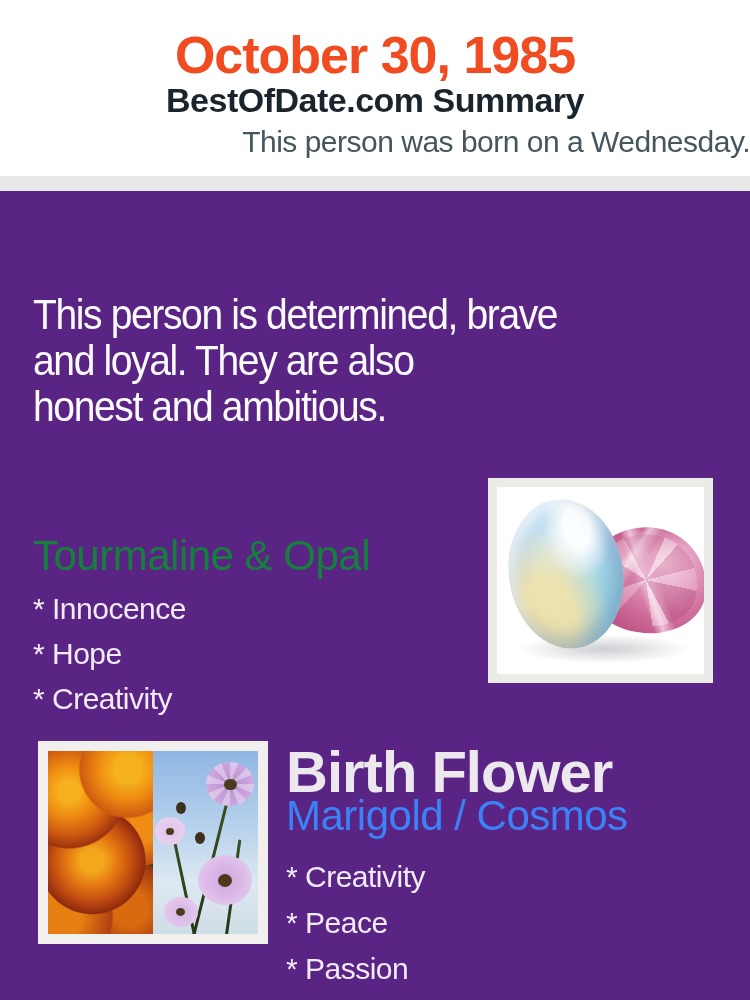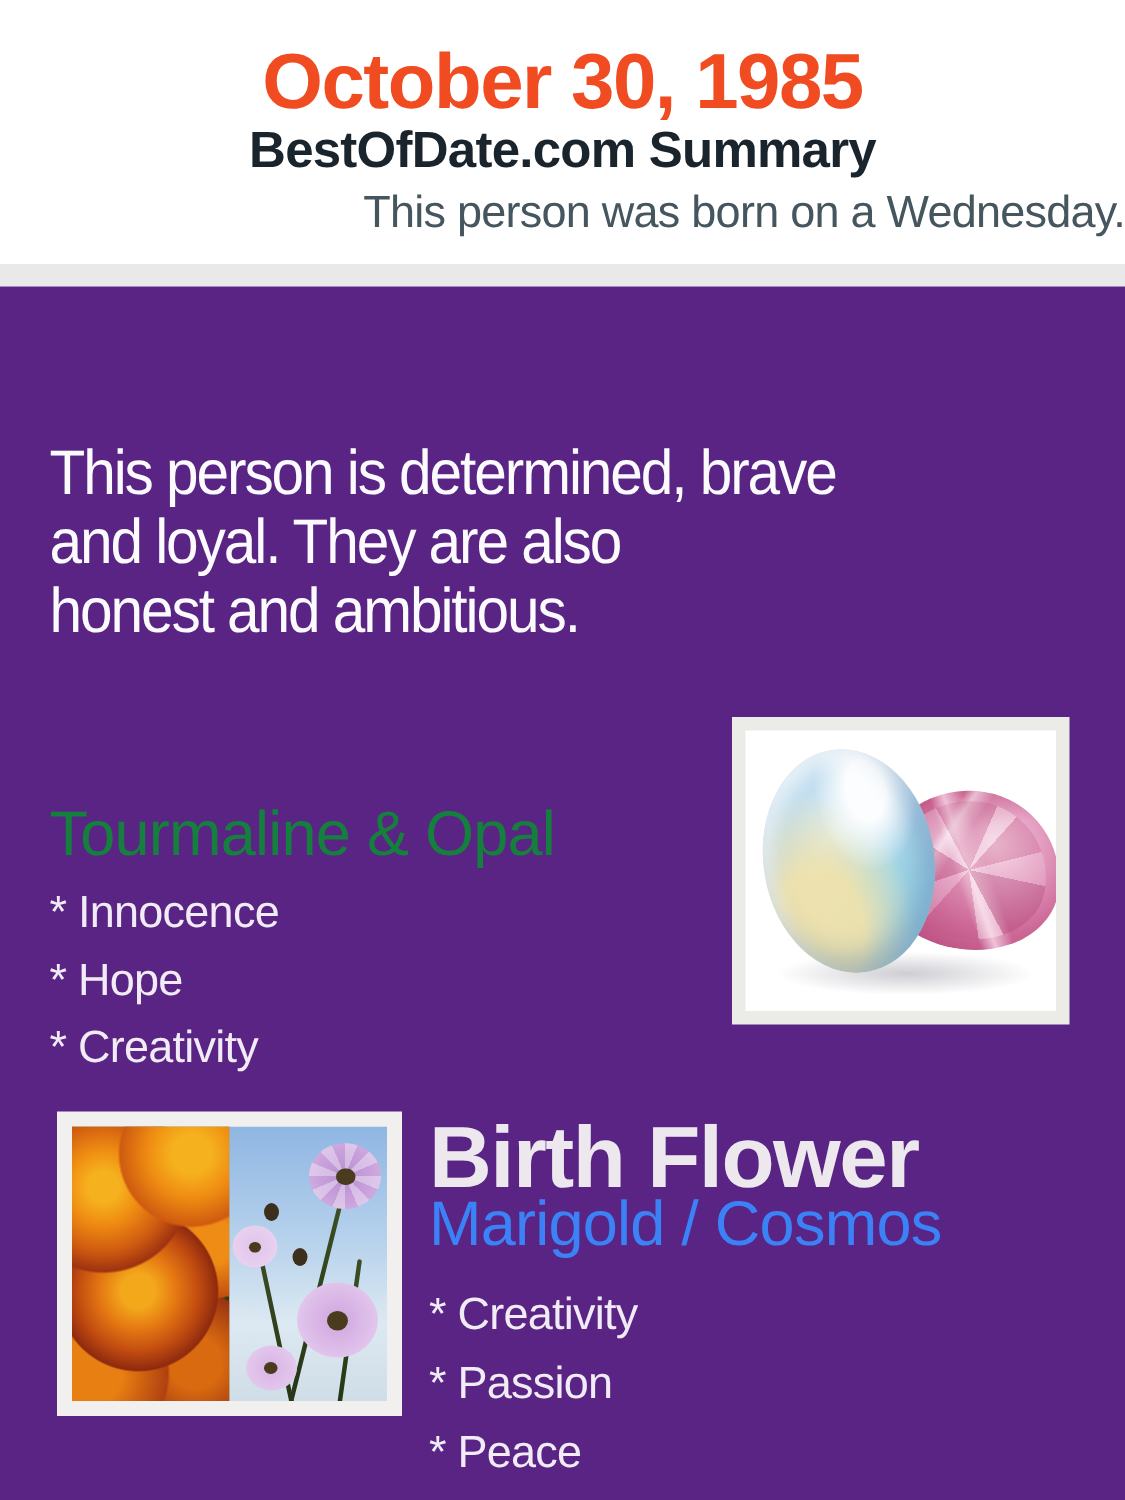--- a/index.html
+++ b/index.html
@@ -212,17 +212,17 @@
         <div class="cosmos-flower f3"></div>
         <div class="cosmos-flower f4"></div>
       </div>
     </div>
   </div>
 
   <div class="birthflower-title">Birth Flower</div>
   <div class="birthflower-flowers">Marigold / Cosmos</div>
   <div class="birthflower-traits">
     <div>* Creativity</div>
+    <div>* Peace</div>
     <div>* Passion</div>
-    <div>* Peace</div>
   </div>
 
 </div>
 
 </body></html>

